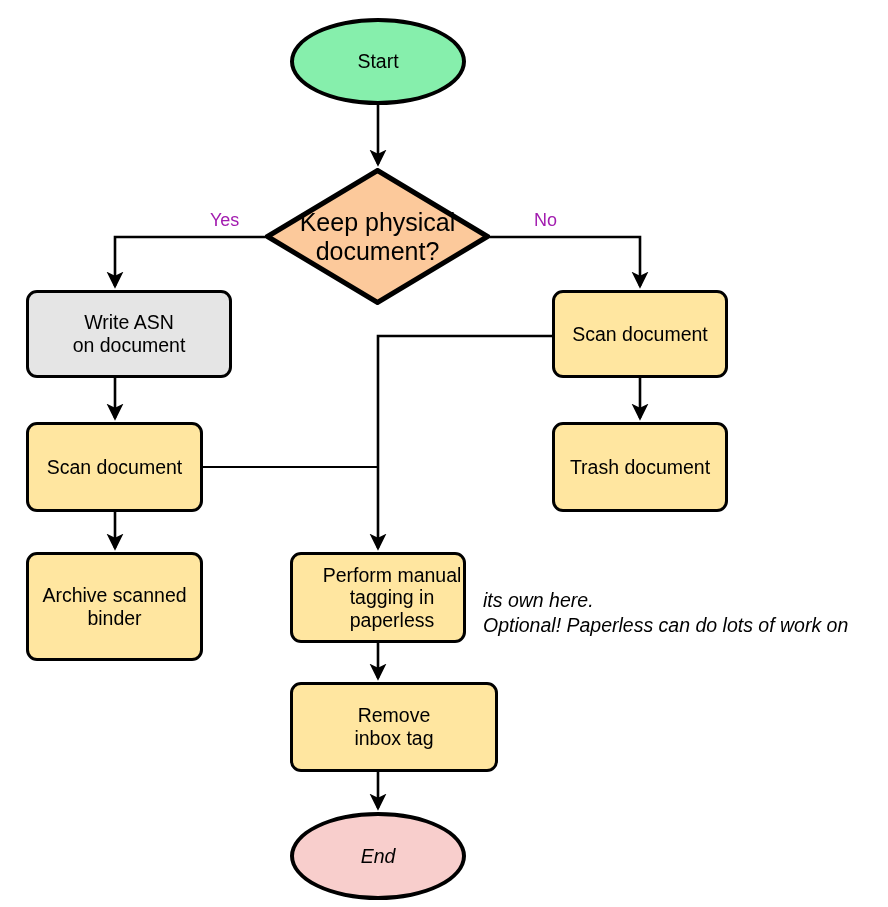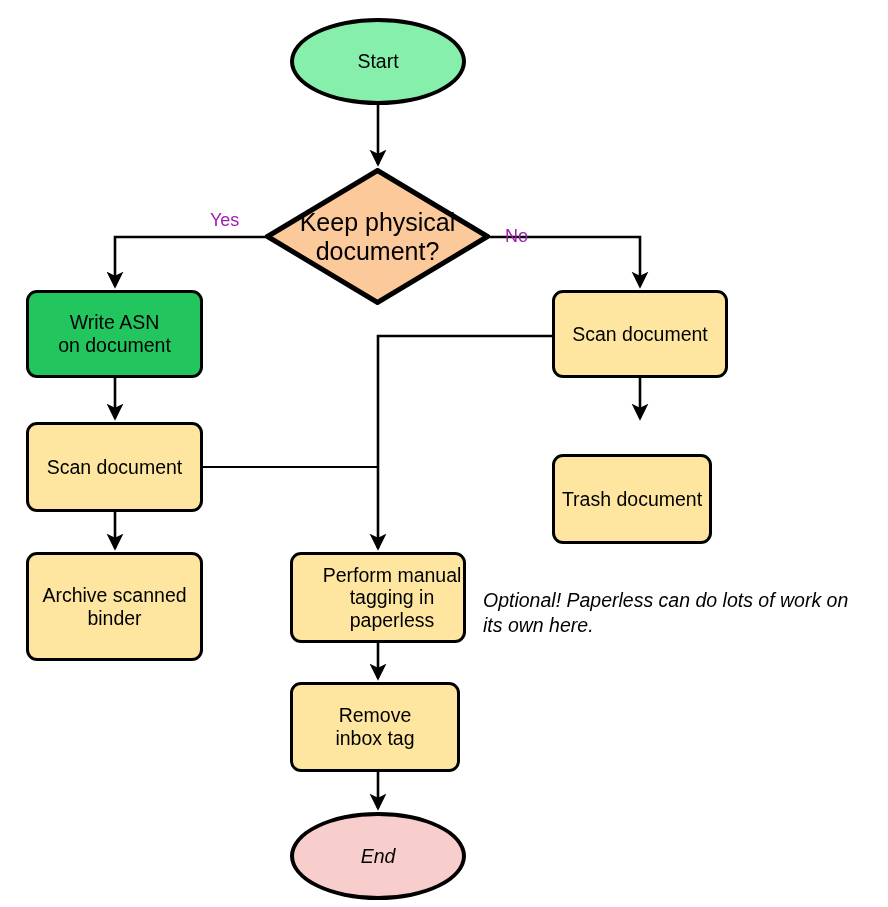--- a/index.html
+++ b/index.html
@@ -125,21 +125,21 @@
   <div class="node node-decision" style="left:265px; top:168px; width:225px; height:137px;">
     <svg class="diamond-shape" viewBox="0 0 225 137" preserveAspectRatio="none" xmlns="http://www.w3.org/2000/svg">
       <polygon points="112.5,2.5 222.5,68.5 112.5,134.5 2.5,68.5" fill="#FCC99B" stroke="#000000" stroke-width="5" vector-effect="non-scaling-stroke"></polygon>
     </svg>
     <span class="decision-label">
       <span class="nl">Keep physical</span>
       <span class="nl">document?</span>
     </span>
   </div>
 
-  <div class="node node-process" style="left:26px; top:290px; width:177px; height:88px; background:#22c55e;">
+  <div class="node node-process" style="left:26px; top:290px; width:206px; height:88px; background:#e5e5e5;">
     <span>
       <span class="nl">Write ASN</span>
       <span class="nl">on document</span>
     </span>
   </div>
 
   <div class="node node-process" style="left:26px; top:422px; width:177px; height:90px; background:#FFE6A0;">
     <span>Scan document</span>
   </div>
 
@@ -147,45 +147,45 @@
     <span>
       <span class="nl">Archive scanned</span>
       <span class="nl">binder</span>
     </span>
   </div>
 
   <div class="node node-process" style="left:552px; top:290px; width:176px; height:88px; background:#FFE6A0;">
     <span>Scan document</span>
   </div>
 
-  <div class="node node-process" style="left:552px; top:422px; width:160px; height:90px; background:#FFE6A0;margin-top:32px;">
+  <div class="node node-process" style="left:552px; top:422px; width:176px; height:90px; background:#FFE6A0;">
     <span>Trash document</span>
   </div>
 
   <div class="node node-process" style="left:290px; top:552px; width:176px; height:91px; background:#FFE6A0;padding-left:28px;">
     <span>
       <span class="nl">Perform manual</span>
       <span class="nl">tagging in</span>
       <span class="nl">paperless</span>
     </span>
   </div>
 
-  <div class="node node-process" style="left:290px; top:682px; width:170px; height:90px; background:#FFE6A0;">
+  <div class="node node-process" style="left:290px; top:682px; width:208px; height:90px; background:#FFE6A0;">
     <span>
       <span class="nl">Remove</span>
       <span class="nl">inbox tag</span>
     </span>
   </div>
 
   <div class="node node-terminator" style="left:290px; top:812px; width:176px; height:88px; background:#F8CECC;font-style:italic;">
     <span>End</span>
   </div>
 
   <div class="edge-label" style="left:210px; top:210px;">Yes</div>
 
-  <div class="edge-label" style="left:505px; top:210px;margin-top:16px;">No</div>
+  <div class="edge-label" style="left:534px; top:210px;">No</div>
 
   <div class="annotation" style="left:483px; top:588px; width:400px;">
+    <span class="nl">its own here.</span>
     <span class="nl">Optional! Paperless can do lots of work on</span>
-    <span class="nl">its own here.</span>
   </div>
 
 </div>
 
 </body></html>

